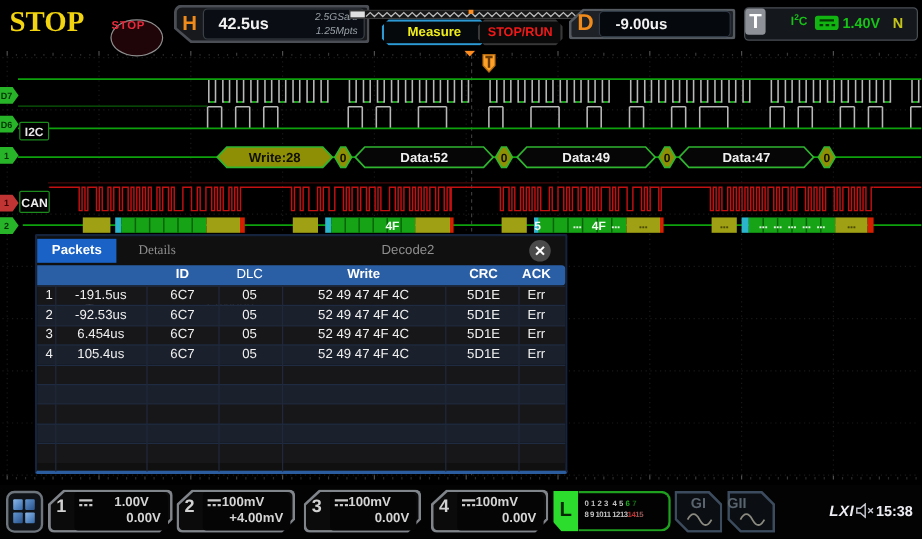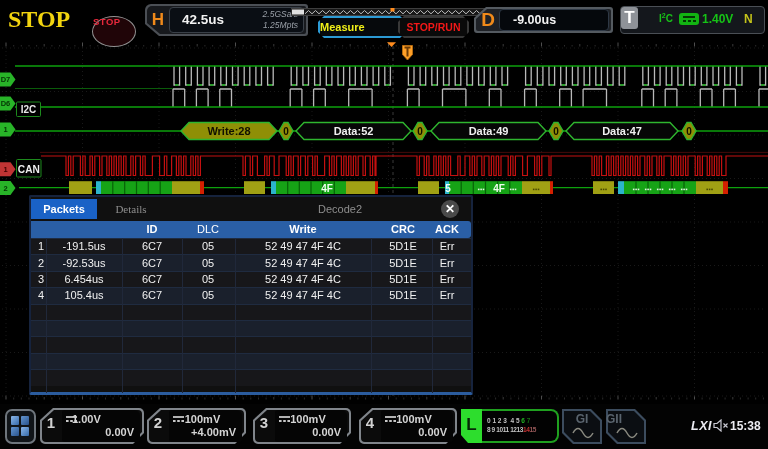--- a/index.html
+++ b/index.html
@@ -404,21 +404,21 @@
 <div class="abs" style="left:236px;top:9px;width:62px;text-align:right;color:#9aa0a8;font-size:8.5px;font-style:italic;line-height:10.5px;">2.5GSa/s<br>1.25Mpts</div>
 
 <svg class="abs" style="left:291px;top:8px" width="234" height="8" viewBox="0 0 234 8">
 <rect x="0" y="0.5" width="234" height="7" fill="#181818" stroke="#3e3e3e" stroke-width="1"></rect>
 <rect x="1" y="1.5" width="12" height="5" fill="#e0e0e0"></rect>
 <rect x="221" y="1.5" width="12" height="5" fill="#e0e0e0"></rect>
 <path d="M14,5.8 l3.5,-3.3 l3.5,3.3 l3.5,-3.3 l3.5,3.3 l3.5,-3.3 l3.5,3.3 l3.5,-3.3 l3.5,3.3 l3.5,-3.3 l3.5,3.3 l3.5,-3.3 l3.5,3.3 l3.5,-3.3 l3.5,3.3 l3.5,-3.3 l3.5,3.3 l3.5,-3.3 l3.5,3.3 l3.5,-3.3 l3.5,3.3 l3.5,-3.3 l3.5,3.3 l3.5,-3.3 l3.5,3.3 l3.5,-3.3 l3.5,3.3 l3.5,-3.3 l3.5,3.3 l3.5,-3.3 l3.5,3.3 l3.5,-3.3 l3.5,3.3 l3.5,-3.3 l3.5,3.3 l3.5,-3.3 l3.5,3.3 l3.5,-3.3 l3.5,3.3 l3.5,-3.3 l3.5,3.3 l3.5,-3.3 l3.5,3.3 l3.5,-3.3 l3.5,3.3 l3.5,-3.3 l3.5,3.3 l3.5,-3.3 l3.5,3.3 l3.5,-3.3 l3.5,3.3 l3.5,-3.3 l3.5,3.3 l3.5,-3.3 l3.5,3.3 l3.5,-3.3 l3.5,3.3 l3.5,-3.3 l3.5,3.3" stroke="#bcbcbc" stroke-width="1" fill="none"></path>
 <rect x="99.5" y="0" width="4" height="3.5" fill="#ff8c1e"></rect>
 </svg>
 
-<div class="abs" style="left:318px;top:16px;width:88px;height:22px;background:#06090c;border:2px solid #2c9ad4;clip-path:polygon(6px 0,calc(100% - 6px) 0,100% 6px,100% calc(100% - 6px),calc(100% - 6px) 100%,6px 100%,0 calc(100% - 6px),0 6px);color:#f0ef18;font-size:11px;font-weight:bold;line-height:19px;">Measure</div>
+<div class="abs" style="left:318px;top:16px;width:88px;height:22px;background:#06090c;border:2px solid #2c9ad4;clip-path:polygon(6px 0,calc(100% - 6px) 0,100% 6px,100% calc(100% - 6px),calc(100% - 6px) 100%,6px 100%,0 calc(100% - 6px),0 6px);color:#f0ef18;font-size:11px;font-weight:bold;text-align:center;line-height:19px;">Measure</div>
 
 <div class="abs" style="left:398px;top:16px;width:71px;height:22px;background:#0a0a0a;border:2px solid #383838;clip-path:polygon(6px 0,calc(100% - 6px) 0,100% 6px,100% calc(100% - 6px),calc(100% - 6px) 100%,6px 100%,0 calc(100% - 6px),0 6px);color:#f21818;font-size:10.5px;font-weight:bold;text-align:center;line-height:19px;">STOP/RUN</div>
 
 <div class="abs" style="left:474px;top:7px;width:139px;height:26px;background:#545a60;border-radius:3px;clip-path:polygon(12px 0,100% 0,100% 100%,0 100%,0 11px);"></div>
 <div class="abs" style="left:476px;top:9px;width:135px;height:22px;background:#1e2126;border-radius:2px;clip-path:polygon(11px 0,100% 0,100% 100%,0 100%,0 10px);"></div>
 <div class="abs" style="left:479px;top:8px;width:18px;height:24px;color:#f08a1a;font-size:19px;font-weight:bold;line-height:24px;text-align:center;">D</div>
 <div class="abs" style="left:499px;top:9px;width:110px;height:22px;background:#05080c;border:1px solid #2e3845;border-radius:4px;color:#f2f2f2;font-size:12.5px;font-weight:bold;text-align:left;padding-left:13px;line-height:21px;">-9.00us</div>
 
 <div class="abs" style="left:620px;top:6px;width:145px;height:28px;background:#14171c;border:1px solid #4a4f55;border-radius:4px;"></div>
 <div class="abs" style="left:621px;top:7px;width:17px;height:22px;background:#8e9298;border-radius:3px;color:#fff;font-size:17px;font-weight:bold;text-align:center;line-height:21px;">T</div>
@@ -498,21 +498,21 @@
 <div class="abs" style="left:21px;top:427px;width:8px;height:9px;background:linear-gradient(135deg,#8cb8ea,#3468a8);border-radius:1px;"></div>
 
 <div class="abs" style="left:40px;top:408px;width:104px;height:36px;background:#80858b;border-radius:2px 5px 2px 5px;clip-path:polygon(13px 0,100% 0,100% calc(100% - 11px),calc(100% - 11px) 100%,0 100%,0 12px);"></div>
 <div class="abs" style="left:42px;top:410px;width:100px;height:32px;background:#0b0b0b;border-radius:2px 4px 2px 4px;clip-path:polygon(12px 0,100% 0,100% calc(100% - 10px),calc(100% - 10px) 100%,0 100%,0 11px);"></div>
 <div class="abs" style="left:44px;top:414px;width:14px;color:#d2d2d2;font-size:15px;font-weight:bold;text-align:center;">1</div>
 <div class="abs" style="left:62px;top:410px;width:78px;height:32px;background:#050505;border-radius:3px 6px 3px 3px;"></div>
 <svg class="abs" style="left:65px;top:415px" width="13" height="8" viewBox="0 0 13 8">
     <path d="M1,2 h11" stroke="#c8c8c8" stroke-width="1.8"></path>
     <path d="M1,6 h2.6 m1.6,0 h2.6 m1.6,0 h2.6" stroke="#c8c8c8" stroke-width="1.8"></path>
   </svg>
-<div class="abs" style="left:72px;top:412.5px;width:52px;text-align:left;color:#d4d4d4;font-size:11px;font-weight:bold;">1.00V</div>
+<div class="abs" style="left:72px;top:412.5px;width:52px;text-align:right;color:#d4d4d4;font-size:11px;font-weight:bold;">1.00V</div>
 <div class="abs" style="left:62px;top:425.5px;width:72px;text-align:right;color:#d4d4d4;font-size:11px;font-weight:bold;">0.00V</div>
 
 <div class="abs" style="left:147px;top:408px;width:99px;height:36px;background:#80858b;border-radius:2px 5px 2px 5px;clip-path:polygon(13px 0,100% 0,100% calc(100% - 11px),calc(100% - 11px) 100%,0 100%,0 12px);"></div>
 <div class="abs" style="left:149px;top:410px;width:95px;height:32px;background:#0b0b0b;border-radius:2px 4px 2px 4px;clip-path:polygon(12px 0,100% 0,100% calc(100% - 10px),calc(100% - 10px) 100%,0 100%,0 11px);"></div>
 <div class="abs" style="left:151px;top:414px;width:14px;color:#d2d2d2;font-size:15px;font-weight:bold;text-align:center;">2</div>
 <div class="abs" style="left:169px;top:410px;width:73px;height:32px;background:#050505;border-radius:3px 6px 3px 3px;"></div>
 <svg class="abs" style="left:172px;top:415px" width="13" height="8" viewBox="0 0 13 8">
     <path d="M1,2 h11" stroke="#c8c8c8" stroke-width="1.8"></path>
     <path d="M1,6 h2.6 m1.6,0 h2.6 m1.6,0 h2.6" stroke="#c8c8c8" stroke-width="1.8"></path>
   </svg>

